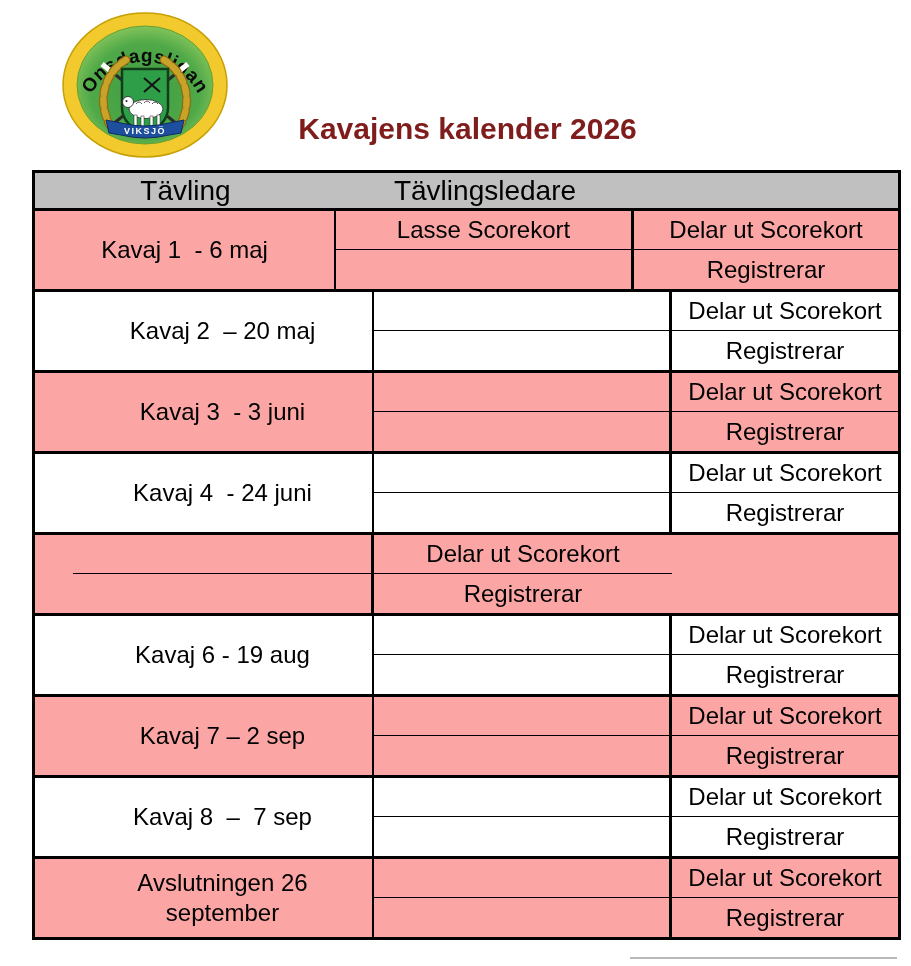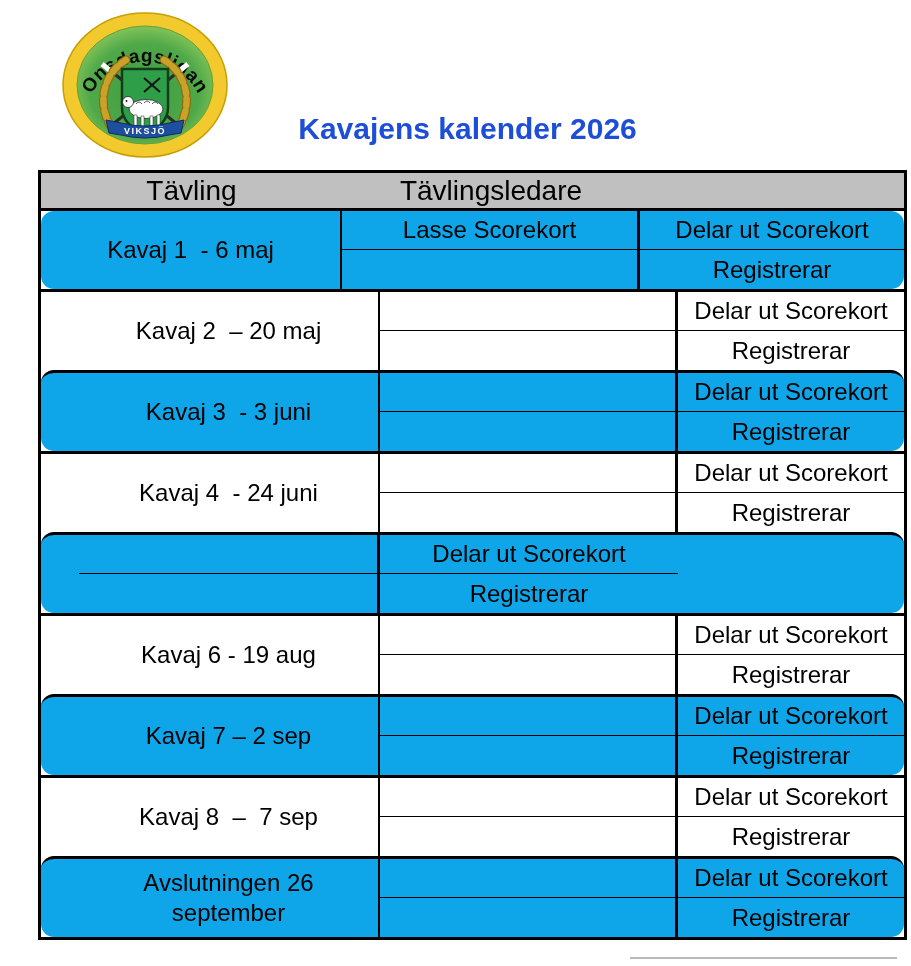--- a/index.html
+++ b/index.html
@@ -2,33 +2,33 @@
 <html><head>
 <meta charset="utf-8">
 <style>
   * { margin:0; padding:0; box-sizing:border-box; }
   body { background:#ffffff; font-family:"Liberation Sans","DejaVu Sans",sans-serif; }
   .page { position:relative; width:911px; height:966px; background:#ffffff; overflow:hidden; }
 
   .logo { position:absolute; left:62px; top:12px; width:166px; height:146px; }
 
   .title { position:absolute; left:235px; top:110px; width:465px;
-           font-size:30px; font-weight:bold; color:#1d4ed8; text-align:center; line-height:38px; }
-
-  .cal-table { position:absolute; left:38px; top:170px; width:869px;
+           font-size:30px; font-weight:bold; color:#7f1d1d; text-align:center; line-height:38px; }
+
+  .cal-table { position:absolute; left:32px; top:170px; width:869px;
                border:3px solid #000; background:#fff; font-size:24px; color:#000; }
 
   .thead { display:grid; grid-template-columns:301px 298px 1fr; height:38px;
            background:#c0c0c0; border-bottom:3px solid #000; }
   .th { display:flex; align-items:center; justify-content:center; font-size:28px; }
   .th3 { border-left:3px solid #000; }
 
   .trow { display:grid; grid-template-columns:301px 298px 1fr; background:#fff; }
   .trow + .trow { border-top:3px solid #000;padding-left:38px; }
-  .trow.yellow { background:#0ea5e9;border-radius:13px; }
+  .trow.yellow { background:#fca5a5; }
 
   .c1 { border-right:2px solid #000; display:flex; align-items:center; justify-content:center;
         text-align:center; white-space:pre-wrap; line-height:30px; padding:0 8px; }
   .c2 { border-right:3px solid #000; }
   .sub { height:39px; display:flex; align-items:center; justify-content:center; }
   .sub.top { border-bottom:1px solid #000; }
 
   .stray-line { position:absolute; left:630px; top:957px; width:267px; height:2px; background:#b9b9b9; }
 </style>
 </head>

